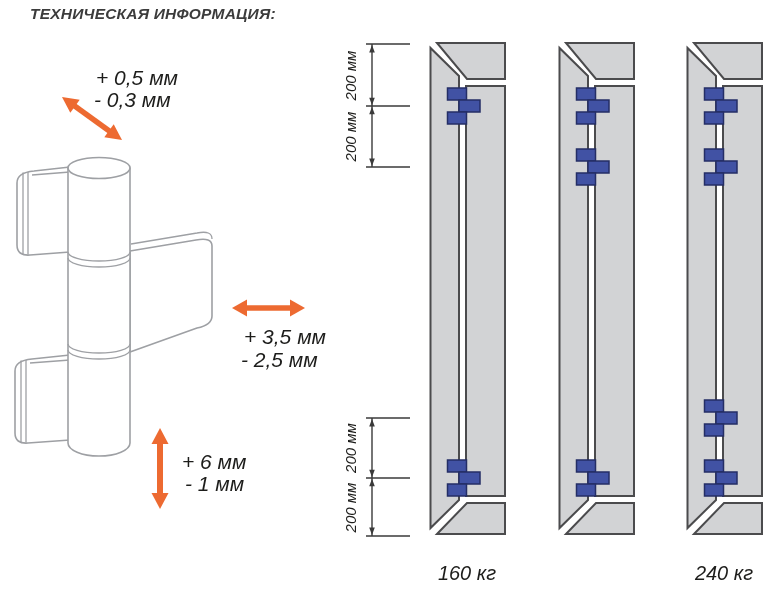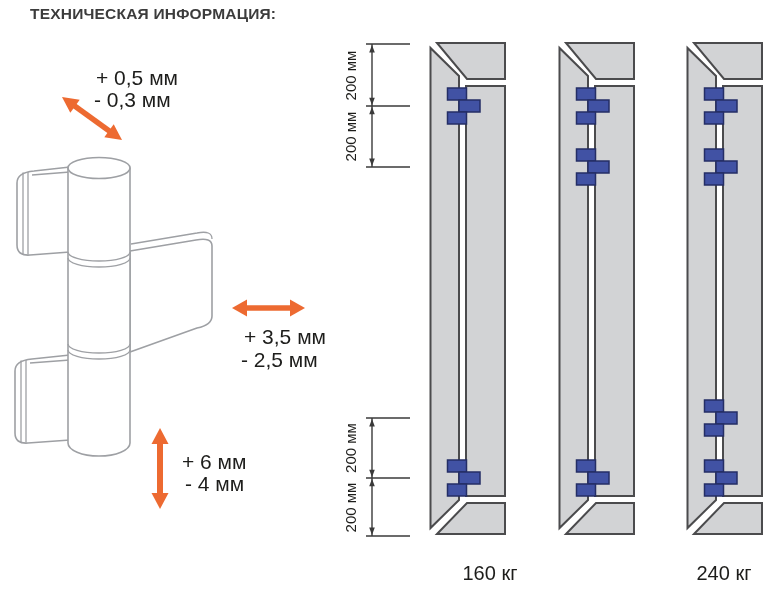--- a/index.html
+++ b/index.html
@@ -3,21 +3,21 @@
 <meta charset="utf-8">
 <style>
   :root{
     --arrow-orange:#ED6A31; --hinge-blue:#4152A4; --hinge-border:#242E66;
     --frame-fill:#D2D3D5; --frame-outline:#4B4B4D; --dim-line:#3A3A3A;
     --ink:#1D1D1B; --title-ink:#3C3C3C;
   }
   html,body{margin:0;padding:0;background:#fff;}
   .stage{
     position:relative;width:778px;height:600px;background:#fff;overflow:hidden;
-    font-family:"Liberation Sans",sans-serif;color:var(--ink,#1D1D1B);
+    font-family:"Liberation Sans",sans-serif;color:var(--ink,#1D1D1B);font-style:italic;
   }
   .title{
     position:absolute;left:30px;top:5px;font-size:15.5px;font-weight:bold;
     letter-spacing:.2px;color:var(--title-ink,#3C3C3C);white-space:nowrap;
   }
   .abs{position:absolute;}
   .adj-label{position:absolute;font-size:21px;white-space:nowrap;color:var(--ink,#1D1D1B);}
   .weight-label{position:absolute;top:562px;width:120px;text-align:center;font-size:20px;color:var(--ink,#1D1D1B);}
   
   .frame{fill:var(--frame-fill,#D2D3D5);stroke:var(--frame-outline,#4B4B4D);stroke-width:2;stroke-linejoin:miter;}
@@ -79,21 +79,21 @@
       <polygon class="ohead" points="160,403 151.5,419 168.5,419"></polygon>
       <polygon class="ohead" points="160,484 151.5,468 168.5,468"></polygon>
     </g>
   </svg>
 
   <div class="adj-label" style="left:96px;top:66px">+ 0,5 мм</div>
   <div class="adj-label" style="left:94px;top:88px">- 0,3 мм</div>
   <div class="adj-label" style="left:244px;top:325px">+ 3,5 мм</div>
   <div class="adj-label" style="left:241px;top:348px">- 2,5 мм</div>
   <div class="adj-label" style="left:182px;top:450px">+ 6 мм</div>
-  <div class="adj-label" style="left:185px;top:472px">- 4 мм</div>
+  <div class="adj-label" style="left:185px;top:472px">- 1 мм</div>
 
   <svg class="abs" style="left:340px;top:30px" width="438" height="515" viewBox="0 0 438 515">
 
     <g>
       <line class="dim-line" x1="26" y1="14" x2="70" y2="14"></line>
       <line class="dim-line" x1="26" y1="76" x2="70" y2="76"></line>
       <line class="dim-line" x1="26" y1="137" x2="70" y2="137"></line>
       <line class="dim-line" x1="32" y1="14" x2="32" y2="137"></line>
       <polygon class="dim-arrow" points="32,15 29.2,22.5 34.8,22.5"></polygon>
       <polygon class="dim-arrow" points="32,75.2 29.2,67.7 34.8,67.7"></polygon>
@@ -191,16 +191,16 @@
           <rect class="hinge" x="18.5" y="382" width="19" height="12"></rect>
       </g>
       <g>
         <rect class="hinge" x="18.5" y="418" width="19" height="12"></rect>
           <rect class="hinge" x="30" y="430" width="21" height="12"></rect>
           <rect class="hinge" x="18.5" y="442" width="19" height="12"></rect>
       </g>
     </g>
   </svg>
 
-  <div class="weight-label" style="left:430px">160 кг</div>
+  <div class="weight-label" style="left:407px">160 кг</div>
   <div class="weight-label" style="left:664px">240 кг</div>
 
 </div>
 
 </body></html>

